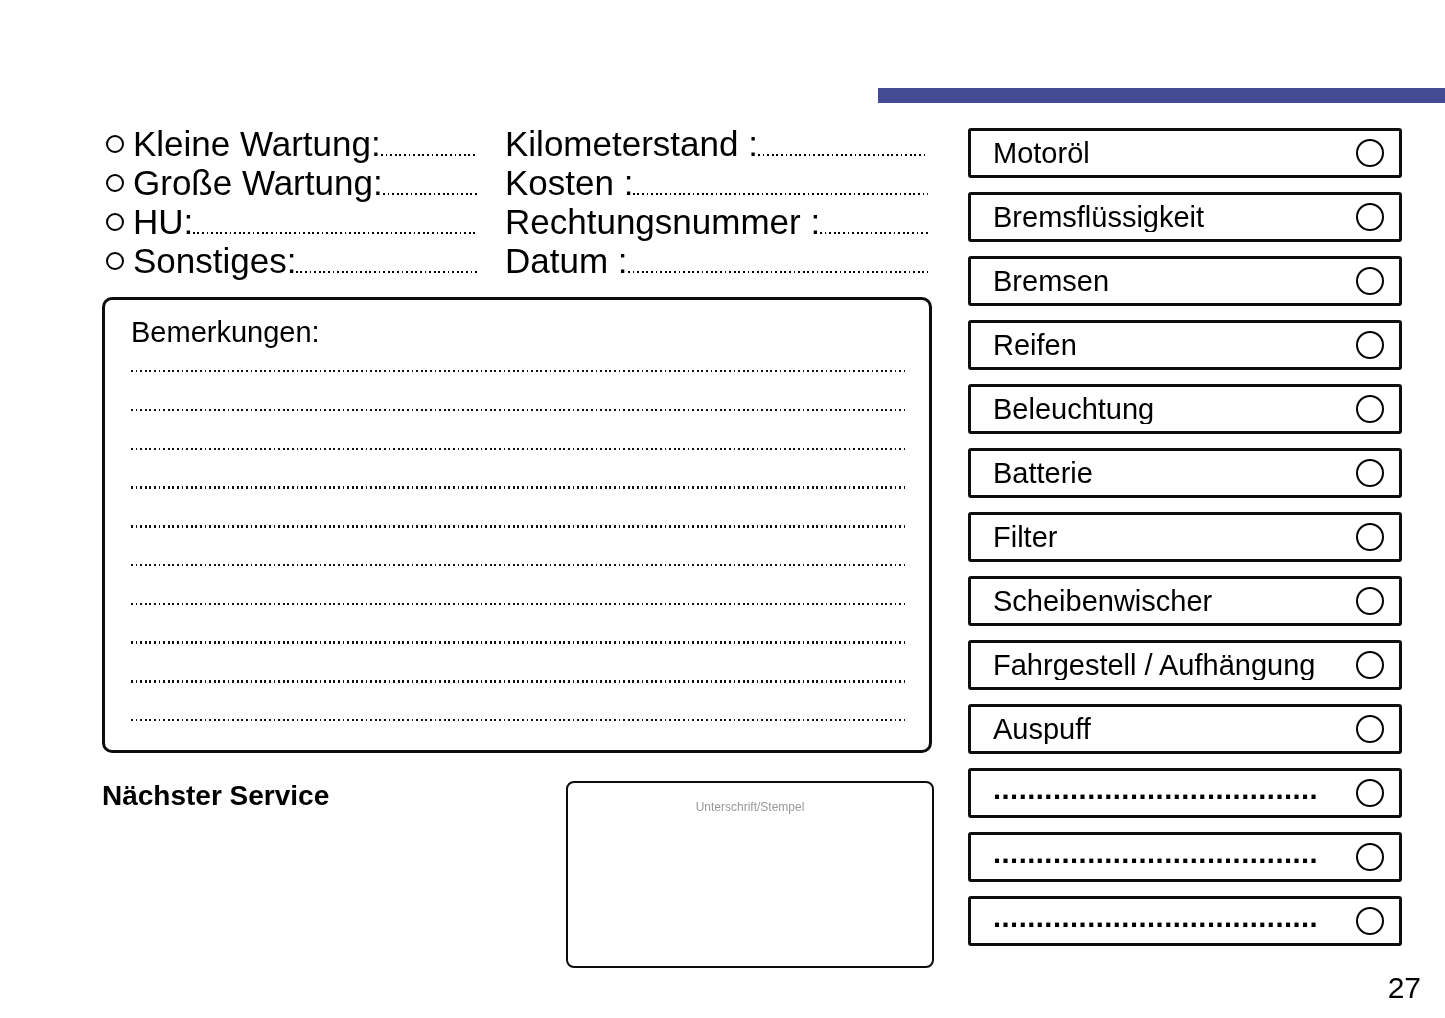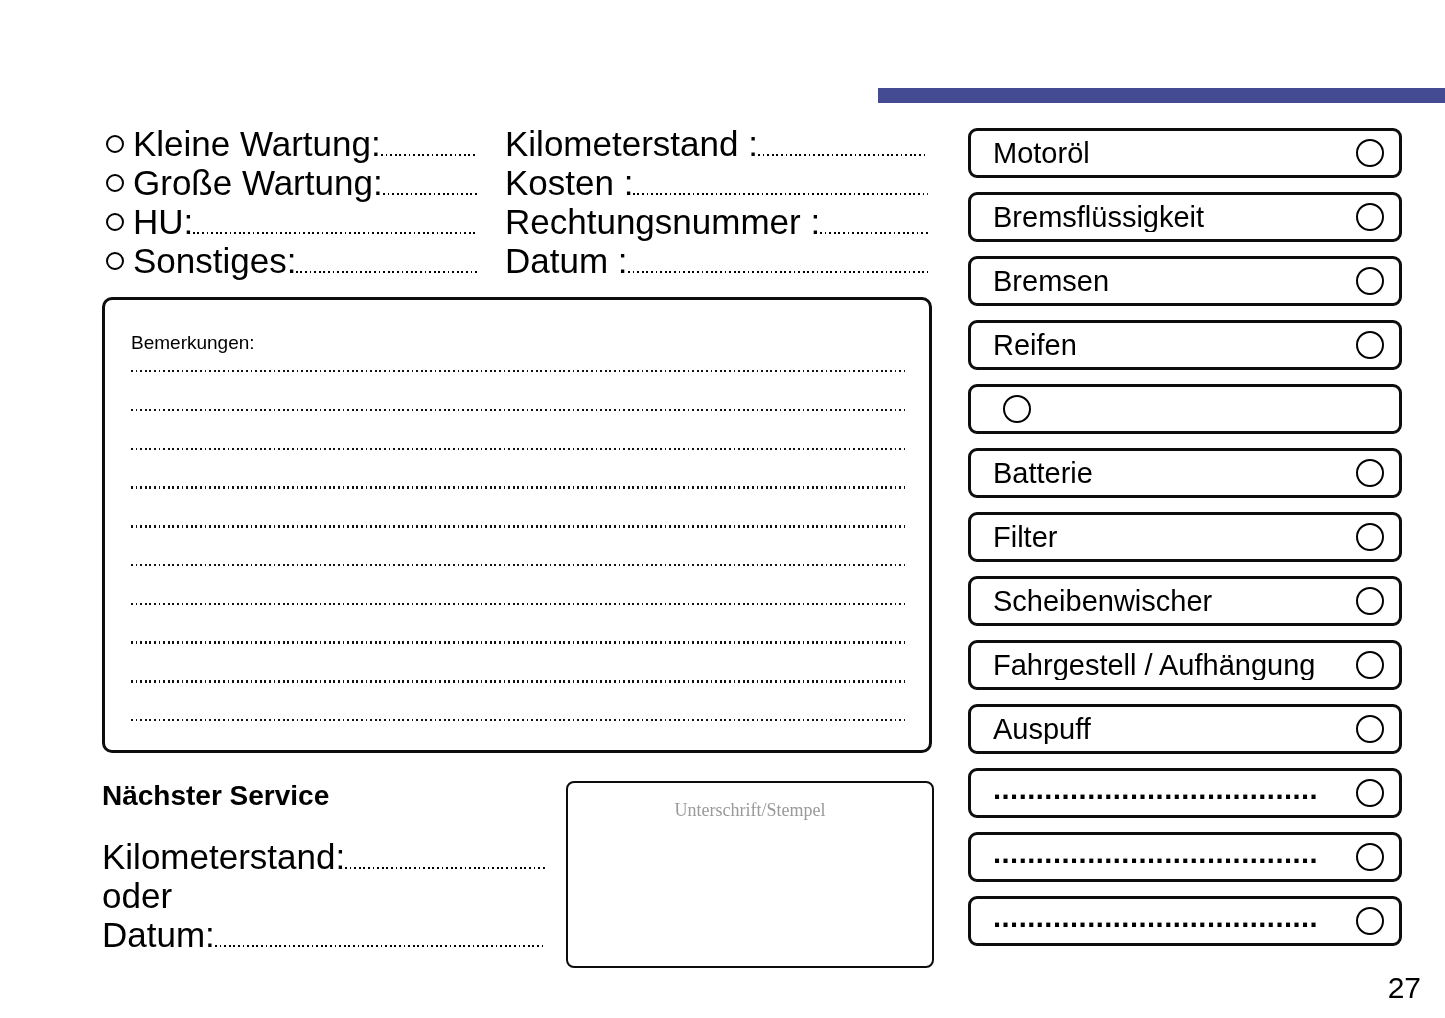--- a/index.html
+++ b/index.html
@@ -57,22 +57,22 @@
   .remarks-box {
     position: absolute;
     left: 102px; top: 297px;
     width: 830px; height: 456px;
     border: 3px solid #0d0d0d;
     border-radius: 10px;
     background: #fff;
   }
   .remarks-title {
     position: absolute;
-    left: 26px; top: 32px;
-    font-size: 19px;
+    left: 26px; top: 16px;
+    font-size: 29px;
     text-align: right;
   }
   .remark-lines {
     position: absolute;
     left: 26px; right: 24px; top: 70px;
   }
   .remark-line {
     height: 2.4px;
     margin-bottom: 36.4px;
     background-image: repeating-linear-gradient(90deg, #111 0 1.8px, transparent 1.8px 4.6px);
@@ -95,39 +95,38 @@
     position: absolute;
     left: 566px; top: 781px;
     width: 368px; height: 187px;
     border: 2.5px solid #0d0d0d;
     border-radius: 8px;
     background: #fff;
     text-align: center;
     padding-top: 17px;
   }
   .signature-placeholder {
-    font-size: 18px;
+    font-size: 12px;
     color: #999;
-    font-family: Liberation Serif, serif;
   }
 
   
   .checklist {
     position: absolute;
     left: 968px; top: 128px;
     width: 434px;
   }
   .check-row {
     display: flex;
     align-items: center;
     width: 100%;
     height: 50px;
     margin-bottom: 14px;
     border: 3px solid #0d0d0d;
-    border-radius: 9px;
+    border-radius: 3px;
     background: #fff;
     padding: 0 15px 0 22px;
     overflow: hidden;
   }
   .check-label {
     flex: 1 1 auto;
     font-size: 29px;
     line-height: 1;
     white-space: nowrap;
     overflow: hidden;
@@ -213,34 +212,20 @@
         <div class="remark-line"></div>
         <div class="remark-line"></div>
         <div class="remark-line"></div>
         <div class="remark-line"></div>
         <div class="remark-line"></div>
       </div>
   </div>
 
   <div class="next-service">
     <div class="next-service-title">Nächster Service</div>
-    <div id="next-service-rows">
-        <div class="field-row">
-       <span class="flabel">Kilometerstand:</span>
-       <span class="dotline"></span>
-     </div>
-        <div class="field-row">
-       <span class="flabel">oder</span>
-
-     </div>
-        <div class="field-row">
-       <span class="flabel">Datum:</span>
-       <span class="dotline"></span>
-     </div>
-      </div>
   </div>
 
   <div class="signature-box">
     <div class="signature-placeholder">Unterschrift/Stempel</div>
   </div>
 
   <div class="checklist">
       <div class="check-row">
        <span class="check-label">Motoröl</span>
        <span class="check-circle"></span>
@@ -251,20 +236,21 @@
      </div>
       <div class="check-row">
        <span class="check-label">Bremsen</span>
        <span class="check-circle"></span>
      </div>
       <div class="check-row">
        <span class="check-label">Reifen</span>
        <span class="check-circle"></span>
      </div>
       <div class="check-row">
+       <span class="check-label">Beleuchtung</span>
        <span class="check-circle"></span>
      </div>
       <div class="check-row">
        <span class="check-label">Batterie</span>
        <span class="check-circle"></span>
      </div>
       <div class="check-row">
        <span class="check-label">Filter</span>
        <span class="check-circle"></span>
      </div>

